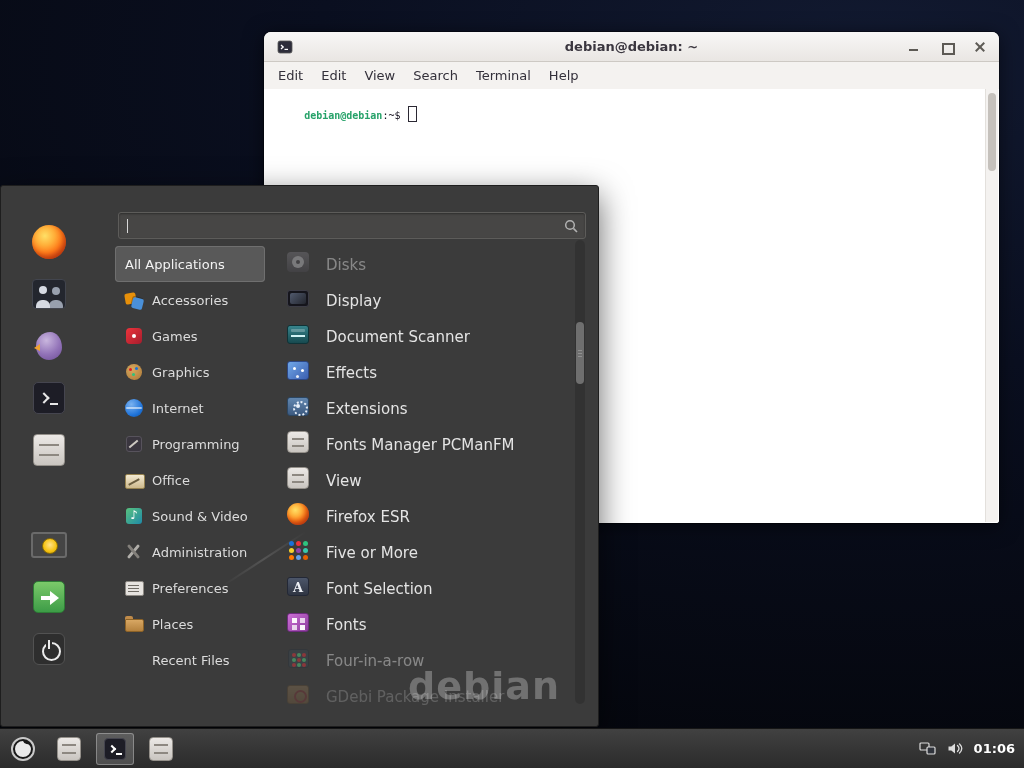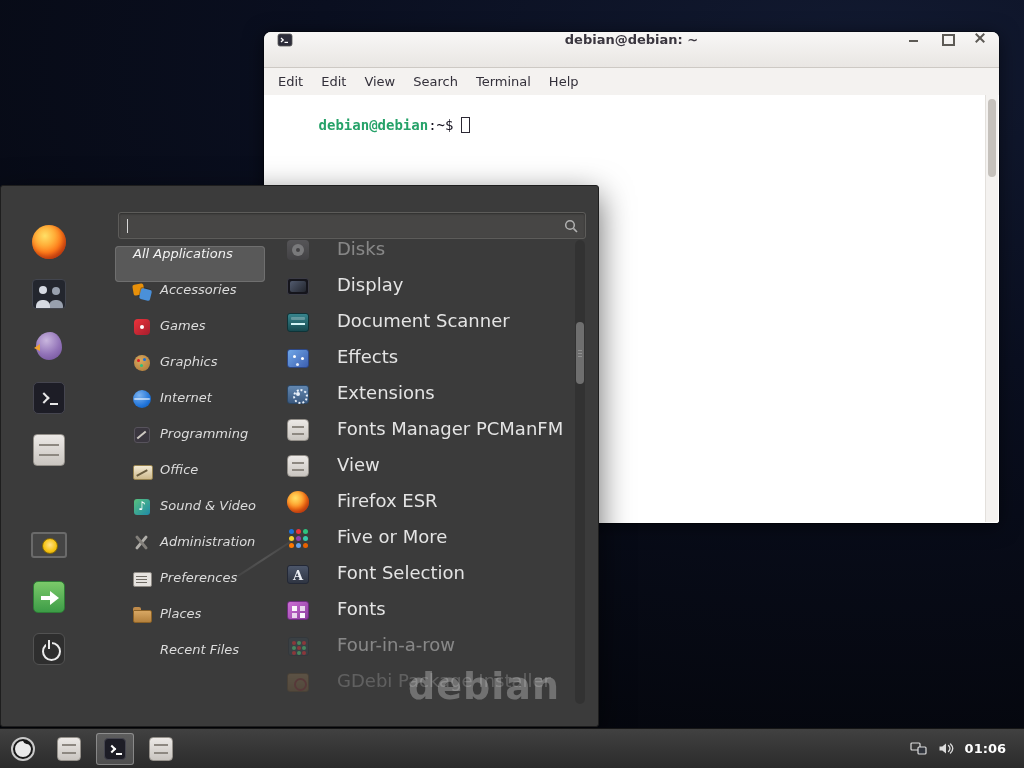--- a/index.html
+++ b/index.html
@@ -3,77 +3,77 @@
 <meta charset="utf-8">
 <style>
   *{margin:0;padding:0;box-sizing:border-box;}
   html,body{width:1024px;height:768px;}
   body{position:relative;overflow:hidden;background:#06080f;font-family:"DejaVu Sans","Liberation Sans",sans-serif;}
 
   .desktop{position:absolute;inset:0;background:radial-gradient(120% 90% at 85% 8%, #121a31 0%, #0a0f20 45%, #05070e 100%);}
 
   
   .terminal-window{position:absolute;left:264px;top:32px;width:735px;height:491px;display:flex;flex-direction:column;border-radius:7px 7px 3px 3px;background:#fff;box-shadow:0 3px 20px rgba(0,0,0,.55),0 0 0 1px rgba(0,0,0,.35);z-index:1;}
-  .titlebar{position:relative;height:36px;flex:none;background:linear-gradient(#f8f7f6,#e9e6e3);border-bottom:1px solid #cdc9c4;border-radius:7px 7px 0 0;display:flex;align-items:flex-start;padding:0 13px;}
+  .titlebar{position:relative;height:30px;flex:none;background:linear-gradient(#f8f7f6,#e9e6e3);border-bottom:1px solid #cdc9c4;border-radius:7px 7px 0 0;display:flex;align-items:center;padding:0 13px;}
   .title-icon{width:16px;height:16px;flex:none;display:flex;}
   .titlebar .title{position:absolute;left:0;right:0;text-align:center;font-size:13px;font-weight:bold;color:#3a363f;pointer-events:none;}
   .win-controls{margin-left:auto;display:flex;gap:21px;align-items:center;z-index:2;}
   .wc{position:relative;width:12px;height:12px;}
   .wc-min::before{content:"";position:absolute;left:1px;bottom:2px;width:9px;height:2px;background:#5d5a55;}
   .wc-max::before{content:"";position:absolute;left:1px;top:2px;width:9px;height:8px;border:2px solid #5d5a55;}
   .wc-close::before,.wc-close::after{content:"";position:absolute;left:0;top:5px;width:12px;height:2px;background:#5d5a55;}
   .wc-close::before{transform:rotate(45deg);}
   .wc-close::after{transform:rotate(-45deg);}
   .menubar{height:27px;flex:none;display:flex;align-items:center;background:#f4f2f0;padding-left:5px;font-size:13px;color:#33303a;}
   .mb-item{padding:4px 9px;border-radius:3px;}
-  .term-content{position:relative;flex:1;background:#fff;border-radius:0 0 3px 3px;padding:6px 18px 0 4px;font-family:"DejaVu Sans Mono","Liberation Mono",monospace;font-size:14px;color:#171421;white-space:pre;}
+  .term-content{position:relative;flex:1;background:#fff;border-radius:0 0 3px 3px;padding:6px 18px 0 4px;font-family:"DejaVu Sans Mono","Liberation Mono",monospace;font-size:10px;color:#171421;white-space:pre;}
   .prompt-user{color:#26a269;font-weight:bold;}
   .prompt-rest{color:#171421;}
   .cursor{display:inline-block;width:9px;height:16px;border:1px solid #2b2833;margin-left:8px;vertical-align:-3px;}
   .term-scrollbar{position:absolute;right:1px;top:0;bottom:1px;width:13px;background:#f4f2f0;border-left:1px solid #e3e0dc;border-radius:0 0 3px 0;}
   .term-scrollbar .sb-thumb{position:absolute;left:2px;right:2px;top:4px;height:78px;background:#c5c1bc;border-radius:5px;}
 
   
   .app-menu{position:absolute;left:0;top:185px;width:599px;height:542px;background:#3b3b3b;border:1px solid #1e1e1e;border-radius:3px;box-shadow:0 10px 32px rgba(0,0,0,.6);z-index:2;}
   .wall-line{position:absolute;left:213px;top:372px;width:100px;height:2px;background:linear-gradient(90deg,rgba(255,255,255,0),rgba(255,255,255,.13),rgba(255,255,255,0));transform:rotate(-33deg);pointer-events:none;}
 
   .favorites{position:absolute;left:12px;top:34px;width:72px;display:flex;flex-direction:column;align-items:center;gap:8px;}
   .fav-btn{width:60px;height:44px;display:flex;align-items:center;justify-content:center;border-radius:4px;}
   .fav-spacer{height:35px;}
 
   .search-box{position:absolute;left:117px;top:26px;width:468px;height:27px;background:#474645;border:1px solid #5d5c5a;border-radius:3px;display:flex;align-items:center;padding:0 7px;box-shadow:inset 0 1px 2px rgba(0,0,0,.35);}
   .search-box input{flex:1;background:transparent;border:none;outline:none;color:#eee;font-size:13px;font-family:inherit;height:100%;}
   .caret{position:absolute;left:8px;top:6px;width:1px;height:14px;background:#d8d8d8;}
   .search-icon{margin-left:auto;display:flex;flex:none;}
 
   .categories{position:absolute;left:114px;top:60px;width:150px;display:flex;flex-direction:column;}
-  .cat-item{height:36px;display:flex;align-items:flex-start;gap:9px;padding:0 8px 0 18px;border-radius:4px;color:#dcdcdc;font-size:13px;font-style:italic;}
+  .cat-item{height:36px;display:flex;align-items:center;gap:9px;padding:0 8px 0 10px;border-radius:4px;color:#dcdcdc;font-size:13px;}
   .cat-item.selected{background:#595959;box-shadow:inset 0 0 0 1px #6f6f6f;color:#f3f3f3;}
   .cat-icon{width:18px;height:18px;flex:none;position:relative;}
   .cat-icon.empty{visibility:hidden;}
 
   .apps{position:absolute;left:283px;top:52px;width:284px;display:flex;flex-direction:column;}
-  .app-item{height:36px;display:flex;align-items:flex-start;gap:27px;padding-left:2px;color:#e4e4e4;font-size:18px;}
+  .app-item{height:36px;display:flex;align-items:flex-end;gap:16px;padding-left:2px;color:#e4e4e4;font-size:15px;}
   .app-item.dim{opacity:.45;}
   .app-item.dim2{opacity:.22;}
   .app-icon{width:24px;height:24px;flex:none;position:relative;display:flex;align-items:center;justify-content:center;}
 
   .apps-scrollbar{position:absolute;right:13px;top:54px;width:10px;height:464px;border-radius:5px;background:rgba(0,0,0,.14);}
   .apps-scrollbar .sb-thumb{position:absolute;left:1px;right:1px;top:82px;height:62px;border-radius:4px;background:#6f6f6f;}
   .thumb-grip{position:absolute;left:2px;right:2px;top:50%;height:1px;margin-top:-0.5px;background:#909090;box-shadow:0 -3px 0 #909090,0 3px 0 #909090;}
 
   .watermark{position:absolute;right:38px;bottom:18px;font-size:38px;font-weight:700;letter-spacing:1px;color:rgba(255,255,255,.28);}
 
   
   .taskbar{position:absolute;left:0;bottom:0;width:1024px;height:40px;background:linear-gradient(#414141,#2b2b2b);border-top:1px solid #161616;display:flex;align-items:center;z-index:3;}
   .menu-button{width:46px;height:40px;display:flex;align-items:center;justify-content:center;}
   .tb-windows{display:flex;gap:8px;margin-left:4px;}
   .tb-app{width:38px;height:32px;border-radius:3px;display:flex;align-items:center;justify-content:center;}
   .tb-app.active{background:rgba(255,255,255,.16);box-shadow:inset 0 0 0 1px rgba(255,255,255,.3);}
-  .tray{margin-left:auto;display:flex;align-items:center;gap:11px;padding-right:18px;}
+  .tray{margin-left:auto;display:flex;align-items:center;gap:11px;padding-right:9px;}
   .clock{font-size:13px;font-weight:bold;color:#fff;}
 
   
   .fx-bg{border-radius:50%;background:radial-gradient(circle at 38% 32%,#ffe066 0%,#ffb03a 30%,#ff7a1a 55%,#e8541d 75%,#c73a1f 100%);box-shadow:inset -2px -3px 5px rgba(150,40,0,.55);}
   .i-firefox{width:34px;height:34px;}
   .a-firefox{width:22px;height:22px;}
 
   .i-users{width:34px;height:30px;border-radius:4px;background:#23262e;border:1px solid #42454e;position:relative;overflow:hidden;}
   .i-users::before{content:"";position:absolute;left:6px;top:6px;width:8px;height:8px;border-radius:50%;background:#d6dae2;box-shadow:13px 1px 0 #98a0ae;}
   .i-users::after{content:"";position:absolute;left:3px;bottom:-2px;width:14px;height:10px;border-radius:6px 6px 0 0;background:#d6dae2;box-shadow:13px 0 0 #98a0ae;}

